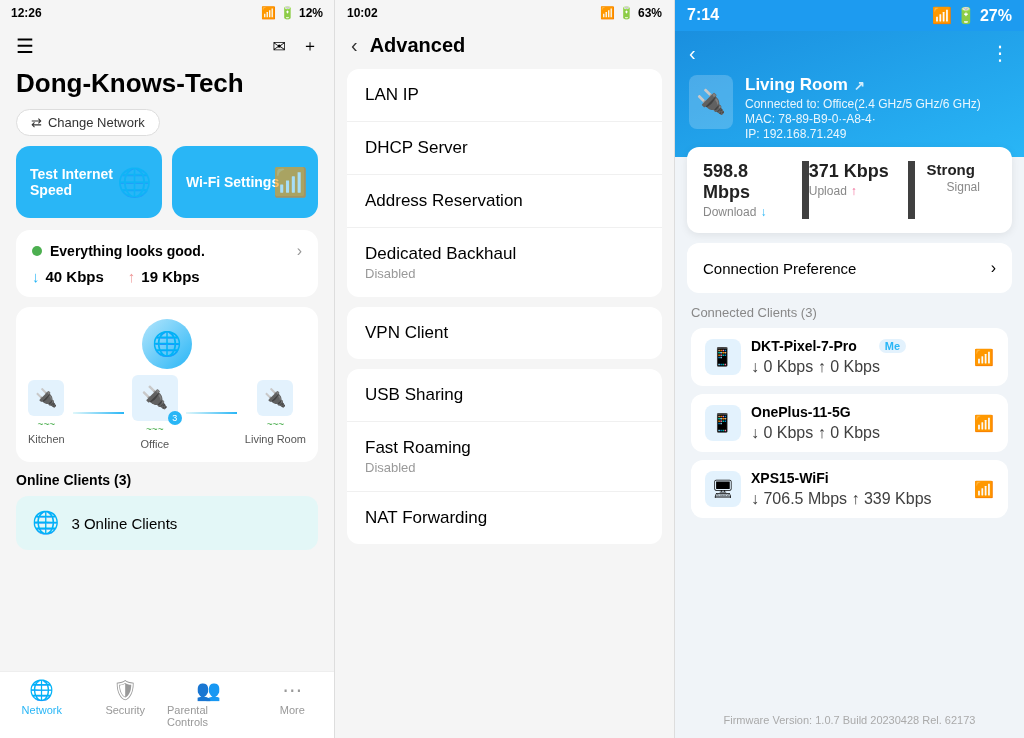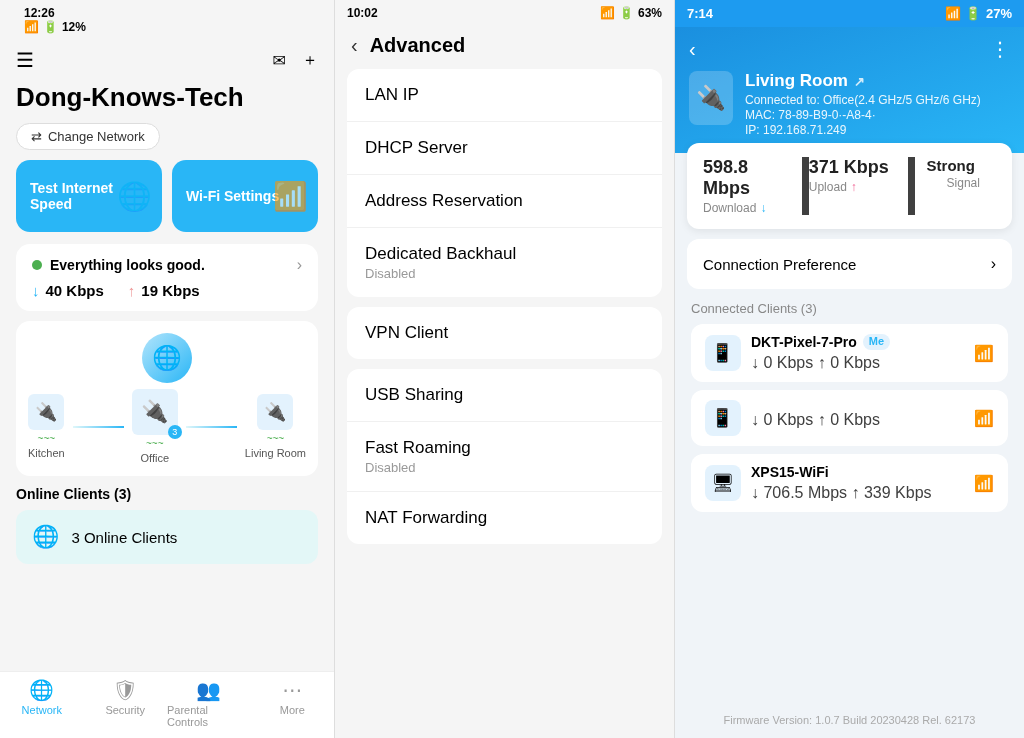--- a/index.html
+++ b/index.html
@@ -18,25 +18,24 @@
       background: #f5f5f5;
       display: flex;
       flex-direction: column;
       border-right: 1px solid #ddd;
       position: relative;
     }
 
     .status-bar {
       display: flex;
       justify-content: space-between;
-      padding: 6px 24px;
+      padding: 6px 11px;
       font-size: 12px;
       font-weight: 600;
       background: #f5f5f5;
-      flex-direction: column;
     }
     .status-bar-right { display: flex; align-items: center; gap: 4px; }
 
     .panel1-header {
       padding: 8px 16px 6px;
       display: flex;
       justify-content: space-between;
       align-items: center;
     }
     .hamburger { font-size: 20px; cursor: pointer; }
@@ -265,21 +264,21 @@
       width: 349px;
       background: #f0f4f8;
       display: flex;
       flex-direction: column;
     }
 
     .panel3-status-bar {
       display: flex;
       justify-content: space-between;
       padding: 6px 12px;
-      font-size: 13px;
+      font-size: 16px;
       font-weight: 600;
       background: #1d9bf0;
       color: white;
     }
 
     .panel3-header {
       background: linear-gradient(160deg, #1a8fdf, #29b6f6);
       padding: 10px 14px 16px;
       color: white;
     }
@@ -367,21 +366,21 @@
       cursor: pointer;
     }
     .client-avatar {
       width: 36px; height: 36px;
       background: #e3f2fd;
       border-radius: 8px;
       display: flex; align-items: center; justify-content: center;
       font-size: 18px;
     }
     .client-info { flex: 1; }
-    .client-name-row { display: flex; gap: 6px; }
+    .client-name-row { display: flex; align-items: center; gap: 22px; }
     .client-name { font-size: 14px; font-weight: 600; }
     .me-badge {
       background: #e3f2fd;
       color: #29b6f6;
       font-size: 11px;
       padding: 1px 6px;
       border-radius: 8px;
       font-weight: 600;
     }
     .client-speed { font-size: 16px; color: #404040; margin-top: 4px; }
@@ -629,20 +628,23 @@
           <span class="me-badge">Me</span>
         </div>
         <div class="client-speed">↓ 0 Kbps  ↑ 0 Kbps</div>
       </div>
       <span class="wifi-icon">📶</span>
     </div>
 
     <div class="client-card">
       <div class="client-avatar">📱</div>
       <div class="client-info">
+        <div class="client-name-row">
+          <span class="client-name">OnePlus-11-5G</span>
+        </div>
         <div class="client-speed">↓ 0 Kbps  ↑ 0 Kbps</div>
       </div>
       <span class="wifi-icon">📶</span>
     </div>
 
     <div class="client-card">
       <div class="client-avatar">🖥</div>
       <div class="client-info">
         <div class="client-name-row">
           <span class="client-name">XPS15-WiFi</span>

